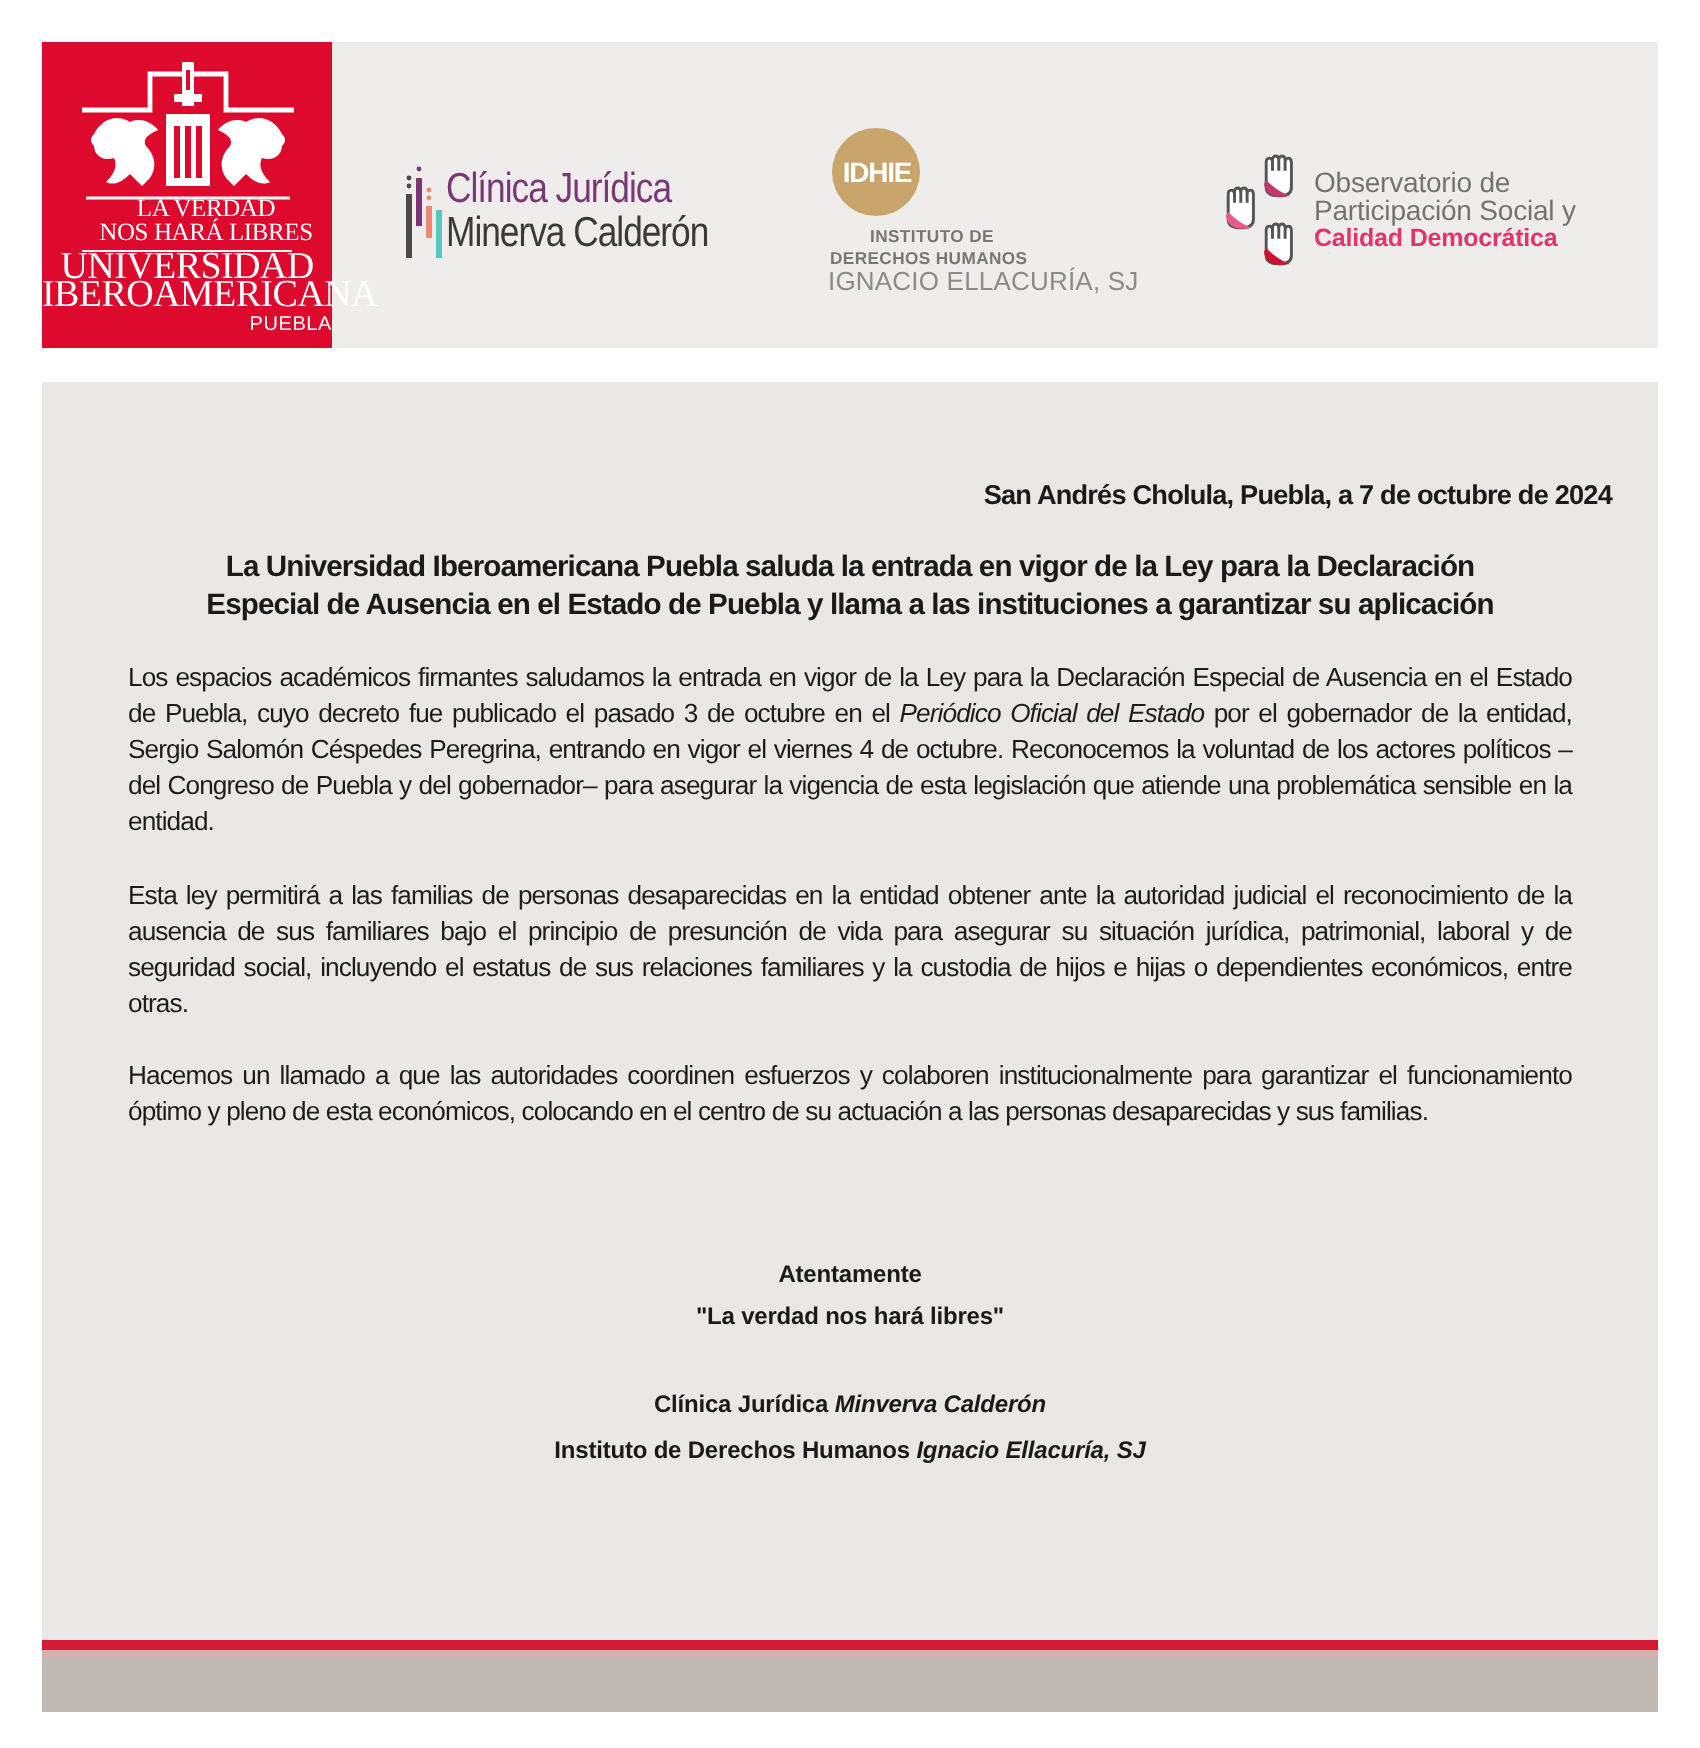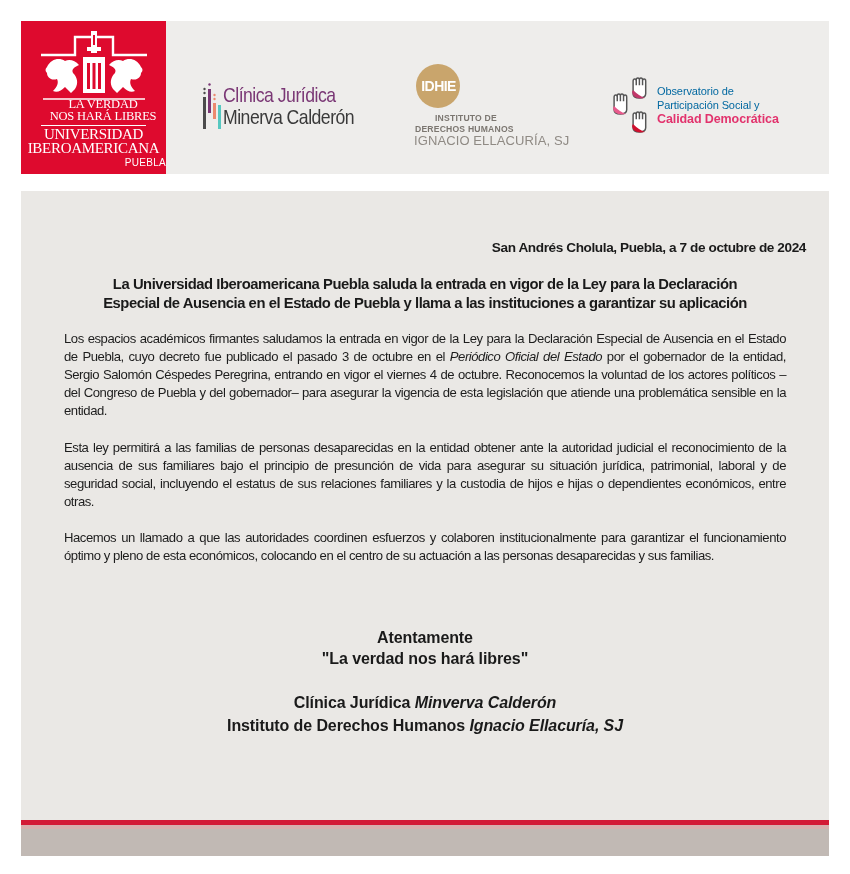--- a/index.html
+++ b/index.html
@@ -16,21 +16,21 @@
       background: #de0a2e; color: #fff; text-align: center;
     }
     .ibero-emblem { position: absolute; left: 14px; top: 6px; width: 118px; height: 76px; }
     .ibero-motto {
       position: absolute; left: 0; width: 164px; top: 77px;
       font-family: "Liberation Serif", serif; font-size: 12.5px; line-height: 12px; letter-spacing: -0.2px;
     }
     .ibero-rule { position: absolute; left: 20px; width: 105px; top: 104px; height: 1px; background: #fff; }
     .ibero-name {
       position: absolute; left: 0; width: 145px; top: 106px;
-      font-family: "Liberation Serif", serif; font-size: 15px; line-height: 14px; letter-spacing: -0.3px;
+      font-family: "Liberation Serif", serif; font-size: 19px; line-height: 14px; letter-spacing: -0.3px;
     }
     .ibero-city {
       position: absolute; left: 0; width: 145px; top: 136px;
       font-family: "Liberation Sans", sans-serif; font-size: 10px; letter-spacing: 0.3px; text-align: right;
     }
 
     .clinica-logo { position: absolute; left: 180px; top: 60px; width: 190px; height: 50px; }
     .clinica-bars { position: absolute; left: 0; top: 2px; width: 22px; height: 46px; }
     .clinica-text {
       position: absolute; left: 22px; top: 3px;
@@ -52,21 +52,21 @@
     }
     .idhie-l1 { top: 49px; padding-left: 20px; }
     .idhie-l2 { top: 60px; }
     .idhie-l3 {
       position: absolute; left: 1px; top: 69px; font-size: 13px; color: #8f8a84; letter-spacing: 0.1px; white-space: nowrap;
     }
 
     .obs-logo { position: absolute; left: 590px; top: 55px; width: 200px; height: 60px; }
     .obs-hands { position: absolute; left: 0; top: 0; width: 46px; height: 58px; }
     .obs-text { position: absolute; left: 46px; top: 8px; white-space: nowrap; }
-    .obs-l1, .obs-l2 { font-size: 11px; line-height: 14px; color: #0369a1; letter-spacing: -0.1px; }
+    .obs-l1, .obs-l2 { font-size: 14px; line-height: 14px; color: #737373; letter-spacing: -0.1px; }
     .obs-l3 { font-size: 12.5px; line-height: 14px; color: #e2336d; font-weight: bold; letter-spacing: -0.1px; }
 
     
     .panel {
       position: absolute; left: 21px; top: 191px; width: 808px; height: 630px;
       background: #eae8e5;
     }
     .red-bar { position: absolute; left: 21px; top: 820px; width: 808px; height: 5px; background: #d31936; }
     .red-fade { position: absolute; left: 21px; top: 825px; width: 808px; height: 4px; background: #d6aeae; }
     .footer-band { position: absolute; left: 21px; top: 829px; width: 808px; height: 27px; background: #c1b9b4; }
@@ -81,21 +81,21 @@
     }
     .body-text {
       position: absolute; left: 64px; width: 722px;
       font-size: 13.1px; line-height: 18px; letter-spacing: -0.45px; text-align: justify; color: #1d1d1d;
     }
     .p1 { top: 330px; }
     .p2 { top: 439px; }
     .p3 { top: 529px; }
     .signoff {
       position: absolute; left: 150px; width: 550px; text-align: center;
-      font-size: 16px; font-weight: bold; line-height: 23px; color: #1a1a1a; letter-spacing: -0.1px;
+      font-size: 12px; font-weight: bold; line-height: 23px; color: #1a1a1a; letter-spacing: -0.1px;
     }
     .s1 { top: 627px; line-height: 21px; }
     .s2 { top: 691px; }
     em { font-style: italic; text-align: right; }
   </style>
 </head>
 <body>
 
 <div class="header">
 

